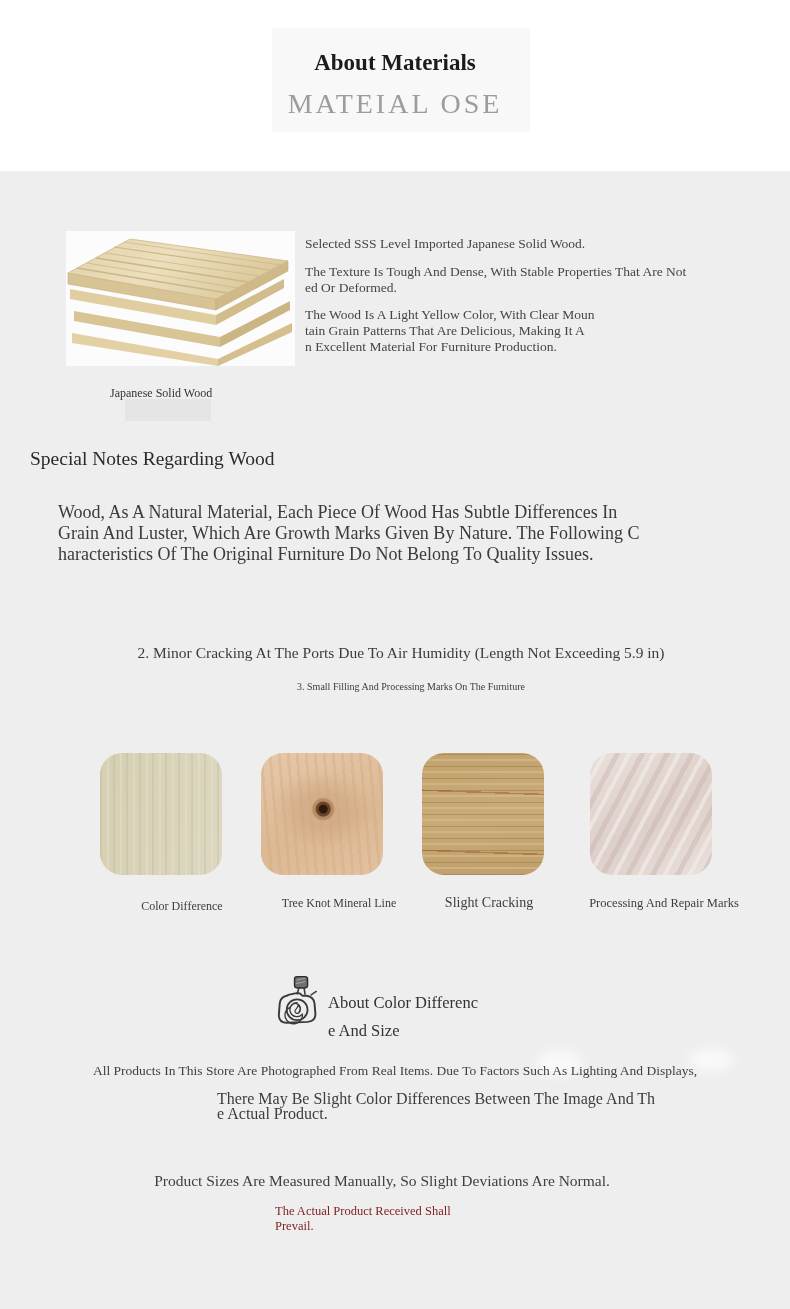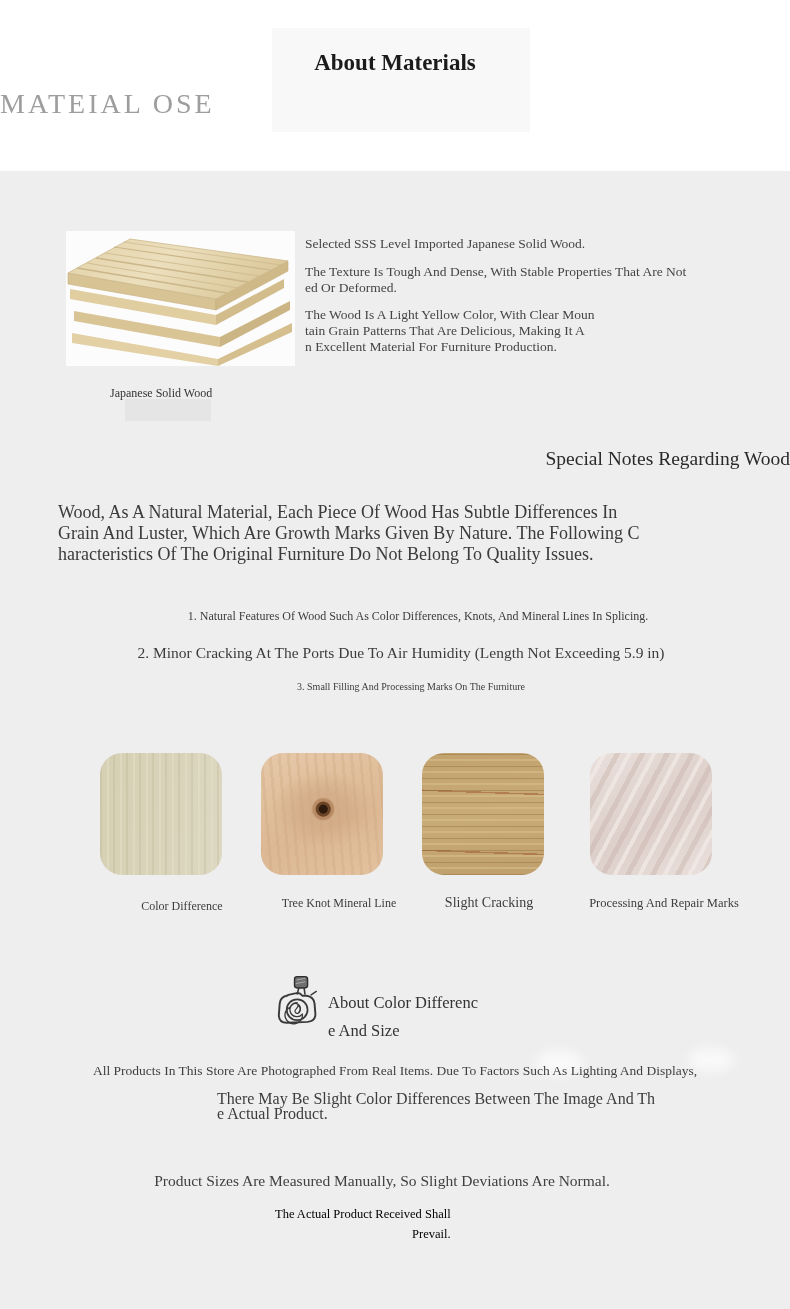--- a/index.html
+++ b/index.html
@@ -4,33 +4,33 @@
 <style>
   html,body{margin:0;padding:0;background:#eeeeee;}
   .canvas{position:relative;width:790px;height:1309px;background:#eeeeee;overflow:hidden;
           font-family:Liberation Serif, serif;color:#3d3d3d;}
   .abs{position:absolute;}
 
   
   .header{left:0;top:0;width:790px;height:171px;background:#ffffff;}
   .wm-box{left:272px;top:28px;width:258px;height:104px;background:#f8f8f8;}
   .title{left:0;top:50px;width:790px;text-align:center;font-size:23px;font-weight:bold;color:#1b1b1b;}
-  .wm-text{left:0;top:88px;width:790px;text-align:left;font-size:28px;color:#8d8d8d;
+  .wm-text{left:0;top:88px;width:790px;text-align:center;font-size:28px;color:#8d8d8d;
            letter-spacing:3px;opacity:.85;}
 
   
   .wood-photo{left:66px;top:231px;width:229px;height:135px;background:#fcfcfc;}
   .cap-shadow{left:125px;top:399px;width:86px;height:22px;background:#e5e5e5;}
   .wood-caption{left:110px;top:386px;font-size:12px;color:#333;}
   .intro{left:305px;top:236px;width:500px;font-size:13.5px;line-height:15.8px;color:#454545;}
   .intro p{margin:0 0 12px 0;white-space:pre-line;}
 
   
-  .section-heading{left:0;top:448px;width:790px;box-sizing:border-box;
-                   text-align:right;font-size:19.5px;color:#2a2a2a;}
+  .section-heading{left:0;top:448px;width:790px;box-sizing:border-box;padding-left:30px;
+                   text-align:left;font-size:19.5px;color:#2a2a2a;}
   .big-para{left:58px;top:502px;width:710px;font-size:18px;line-height:21px;color:#3b3b3b;white-space:pre-line;}
   .note{left:0;width:790px;box-sizing:border-box;text-align:center;color:#3c3c3c;}
   .note1{top:609px;font-size:12px;padding-left:46px;}
   .note2{top:644px;font-size:15.5px;padding-left:12px;}
   .note3{top:681px;font-size:10px;padding-left:32px;}
 
   
   .swatch{top:753px;width:122px;height:122px;border-radius:22px;}
   .sw1{left:100px;background:
     repeating-linear-gradient(90deg, rgba(190,183,150,.35) 0 2px, transparent 2px 7px,
@@ -59,21 +59,21 @@
   
   .cs-icon{left:276px;top:974px;width:44px;height:54px;}
   .cs-heading{left:328px;top:989px;width:195px;font-size:16.5px;line-height:28px;color:#333;white-space:pre-line;}
   .blob{background:rgba(255,255,255,.65);border-radius:50%;filter:blur(6px);}
   .blob1{left:535px;top:1050px;width:48px;height:26px;}
   .blob2{left:688px;top:1048px;width:46px;height:24px;}
   .cs-line1{left:0;top:1063px;width:790px;box-sizing:border-box;
             text-align:center;font-size:13.5px;color:#3f3f3f;}
   .cs-line2{left:217px;top:1092px;font-size:16px;line-height:14.5px;color:#3d3d3d;white-space:pre-line;}
   .cs-line3{left:0;top:1172px;width:764px;text-align:center;font-size:15.5px;color:#404040;}
-  .cs-line4{left:275px;top:1204px;font-size:12.5px;line-height:20px;color:#000000;white-space:pre-line;text-align:right;}
+  .cs-line4{left:275px;top:1204px;font-size:12.5px;line-height:15px;color:#7f1d1d;white-space:pre-line;}
 </style>
 </head>
 <body>
 
 <div class="canvas">
 
   <div class="abs header">
     <div class="abs wm-box"></div>
     <div class="abs title">About Materials</div>
     <div class="abs wm-text">MATEIAL OSE</div>
@@ -119,21 +119,20 @@
 ed Or Deformed.</p>
     <p>The Wood Is A Light Yellow Color, With Clear Moun
 tain Grain Patterns That Are Delicious, Making It A
 n Excellent Material For Furniture Production.</p>
   </div>
 
   <div class="abs section-heading">Special Notes Regarding Wood</div>
   <div class="abs big-para">Wood, As A Natural Material, Each Piece Of Wood Has Subtle Differences In
 Grain And Luster, Which Are Growth Marks Given By Nature. The Following C
 haracteristics Of The Original Furniture Do Not Belong To Quality Issues.</div>
-  <div class="abs note note1">1. Natural Features Of Wood Such As Color Differences, Knots, And Mineral Lines In Splicing.</div>
   <div class="abs note note2">2. Minor Cracking At The Ports Due To Air Humidity (Length Not Exceeding 5.9 in)</div>
   <div class="abs note note3">3. Small Filling And Processing Marks On The Furniture</div>
 
   <div class="abs swatch sw1"></div>
   <div class="abs swatch sw2"></div>
   <div class="abs swatch sw3"></div>
   <div class="abs swatch sw4"></div>
   <div class="abs sw-cap cap1">Color Difference</div>
   <div class="abs sw-cap cap2">Tree Knot Mineral Line</div>
   <div class="abs sw-cap cap3">Slight Cracking</div>

